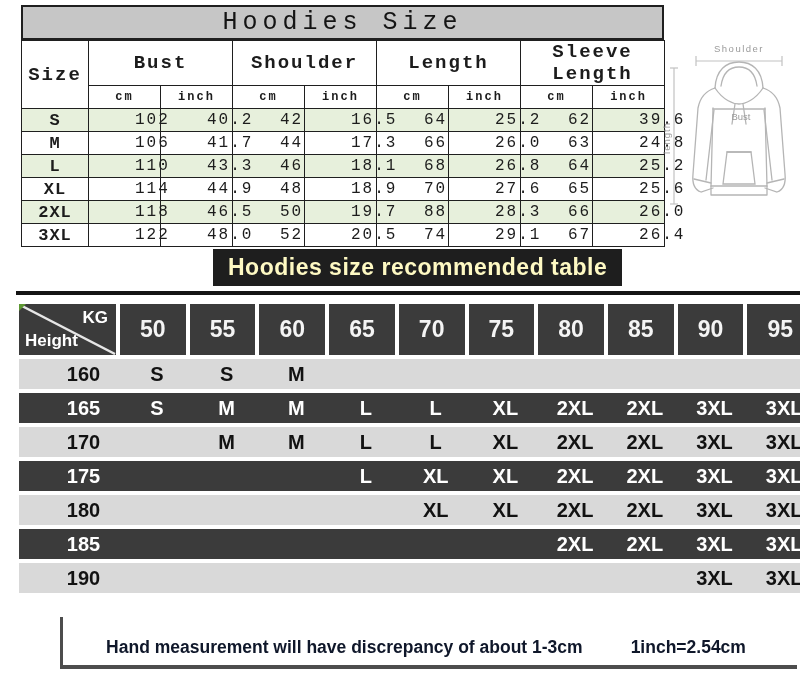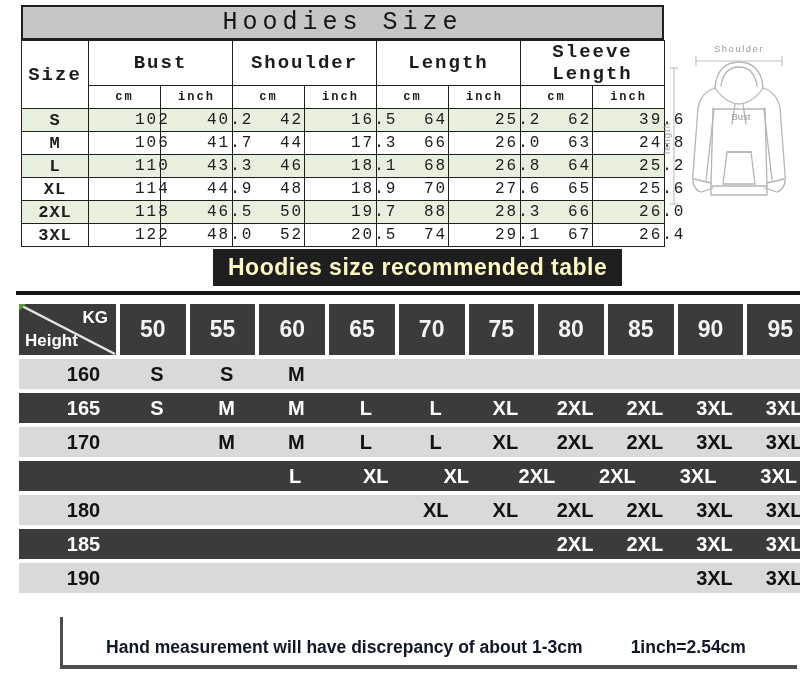--- a/index.html
+++ b/index.html
@@ -255,20 +255,21 @@
         <div class="rec-cell">M</div>
         <div class="rec-cell">L</div>
         <div class="rec-cell">L</div>
         <div class="rec-cell">XL</div>
         <div class="rec-cell">2XL</div>
         <div class="rec-cell">2XL</div>
         <div class="rec-cell">3XL</div>
         <div class="rec-cell">3XL</div>
       </div>
       <div class="rec-row dark">
+        <div class="rec-cell rec-first">175</div>
         <div class="rec-cell"></div>
         <div class="rec-cell"></div>
         <div class="rec-cell"></div>
         <div class="rec-cell">L</div>
         <div class="rec-cell">XL</div>
         <div class="rec-cell">XL</div>
         <div class="rec-cell">2XL</div>
         <div class="rec-cell">2XL</div>
         <div class="rec-cell">3XL</div>
         <div class="rec-cell">3XL</div>

